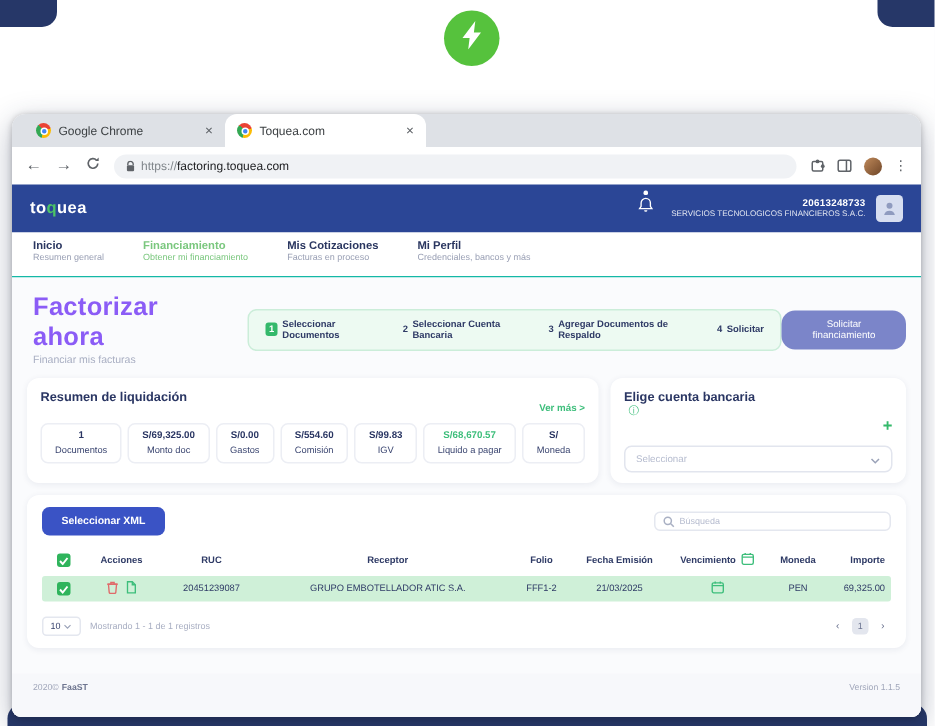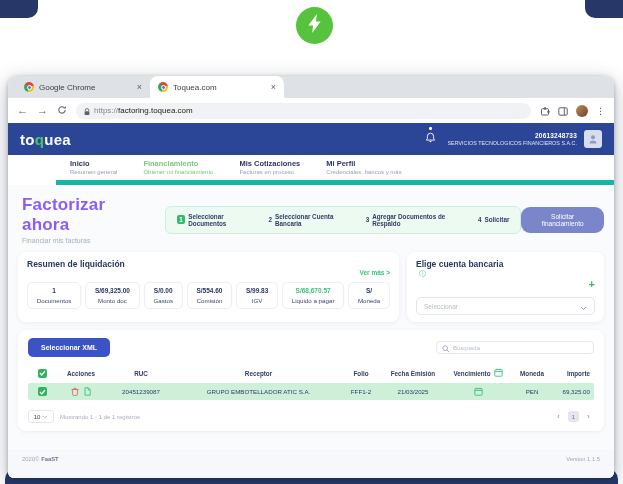--- a/index.html
+++ b/index.html
@@ -32,32 +32,32 @@
   .navbtn { color:#5F6368; font-size:11px; line-height:1; }
   .addressbar { flex:1; height:16px; background:#F0F2F5; border-radius:9px; display:flex; align-items:center; gap:4px; padding:0 8px; }
   .url { font-size:8px; color:#202124; white-space:nowrap; }
   .url .scheme { color:#80868B; }
   .toolbar-right { display:flex; align-items:center; gap:8px; }
   .browser-avatar { width:12px; height:12px; border-radius:50%; background:linear-gradient(135deg,#C08A5B,#6E4527); }
   .dots { color:#5F6368; font-size:9px; }
 
   
   .appheader { height:32px; background:#2B4696; display:flex; align-items:center; padding:0 12px; flex:0 0 auto; }
-  .logo { font-size:15px; font-weight:bold; color:#fff; letter-spacing:.3px; }
+  .logo { font-size:11px; font-weight:bold; color:#fff; letter-spacing:.3px; }
   .logo .q { color:#4CC366; }
   .appheader-right { margin-left:auto; display:flex; align-items:center; gap:7px; }
   .bell-wrap { position:relative; margin-right:4px; }
   .bell-dot { position:absolute; top:-3px; left:4px; width:2.5px; height:2.5px; border-radius:50%; background:#fff; }
   .account { text-align:right; color:#fff; }
   .account .ruc { font-size:6.5px; font-weight:bold; letter-spacing:.2px; }
   .account .company { font-size:5.4px; opacity:.85; margin-top:1px; }
   .header-avatar { width:18px; height:18px; border-radius:3px; background:#D7DEF0; display:flex; align-items:center; justify-content:center; }
 
   
-  .nav { height:30px; background:#fff; border-bottom:5px solid #14b8a6; display:flex; gap:26px; padding:4px 0 0 14px; flex:0 0 auto;margin-left:48px; }
+  .nav { height:30px; background:#fff; border-bottom:1px solid #14b8a6; display:flex; gap:26px; padding:4px 0 0 14px; flex:0 0 auto; }
   .nav-item .lbl { font-size:7.5px; font-weight:bold; color:#2A3660; }
   .nav-item .sub { font-size:6px; color:#9AA0B5; margin-top:1px; line-height:1.25; }
   .nav-item.active .lbl, .nav-item.active .sub { color:#7AC77E; }
   .nav-item .sub { max-width:78px; }
 
   
   .content { flex:1; background:#FAFBFD; display:flex; flex-direction:column; min-height:0; }
 
   .pagehead { display:flex; align-items:center; padding:10px 10px 0 14px; }
   .page-title { font-size:17px; font-weight:bold; color:#8b5cf6; letter-spacing:.2px; }

